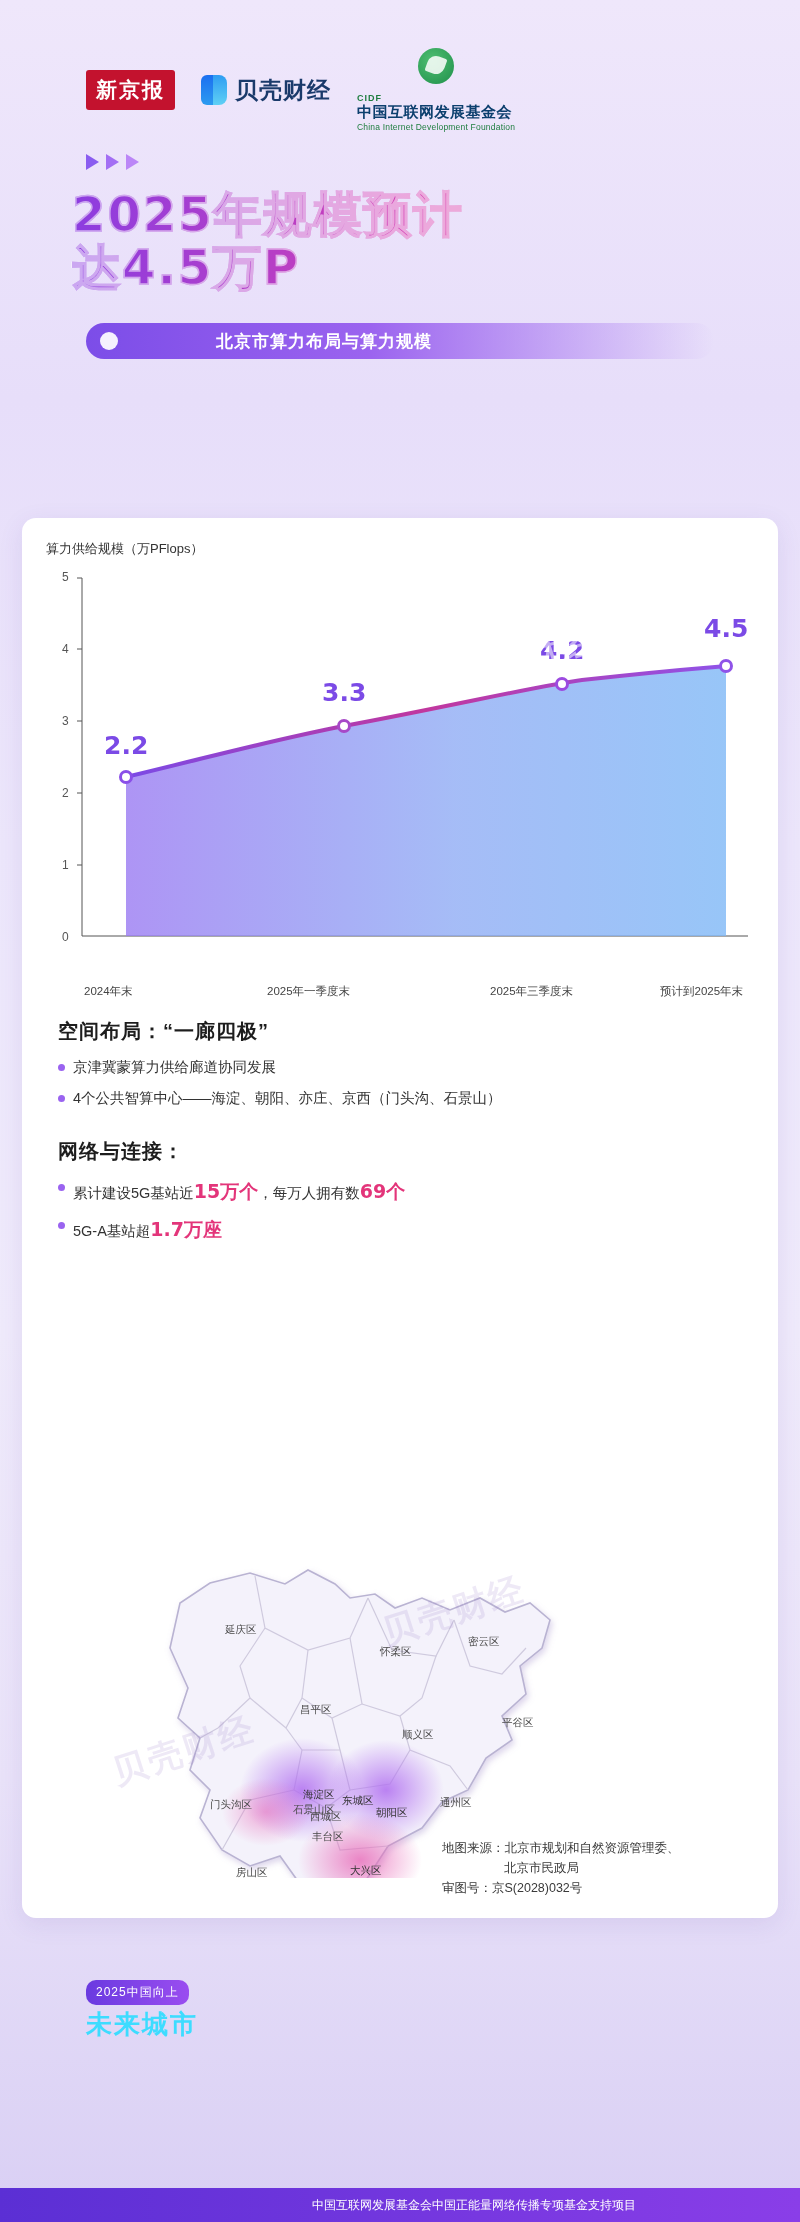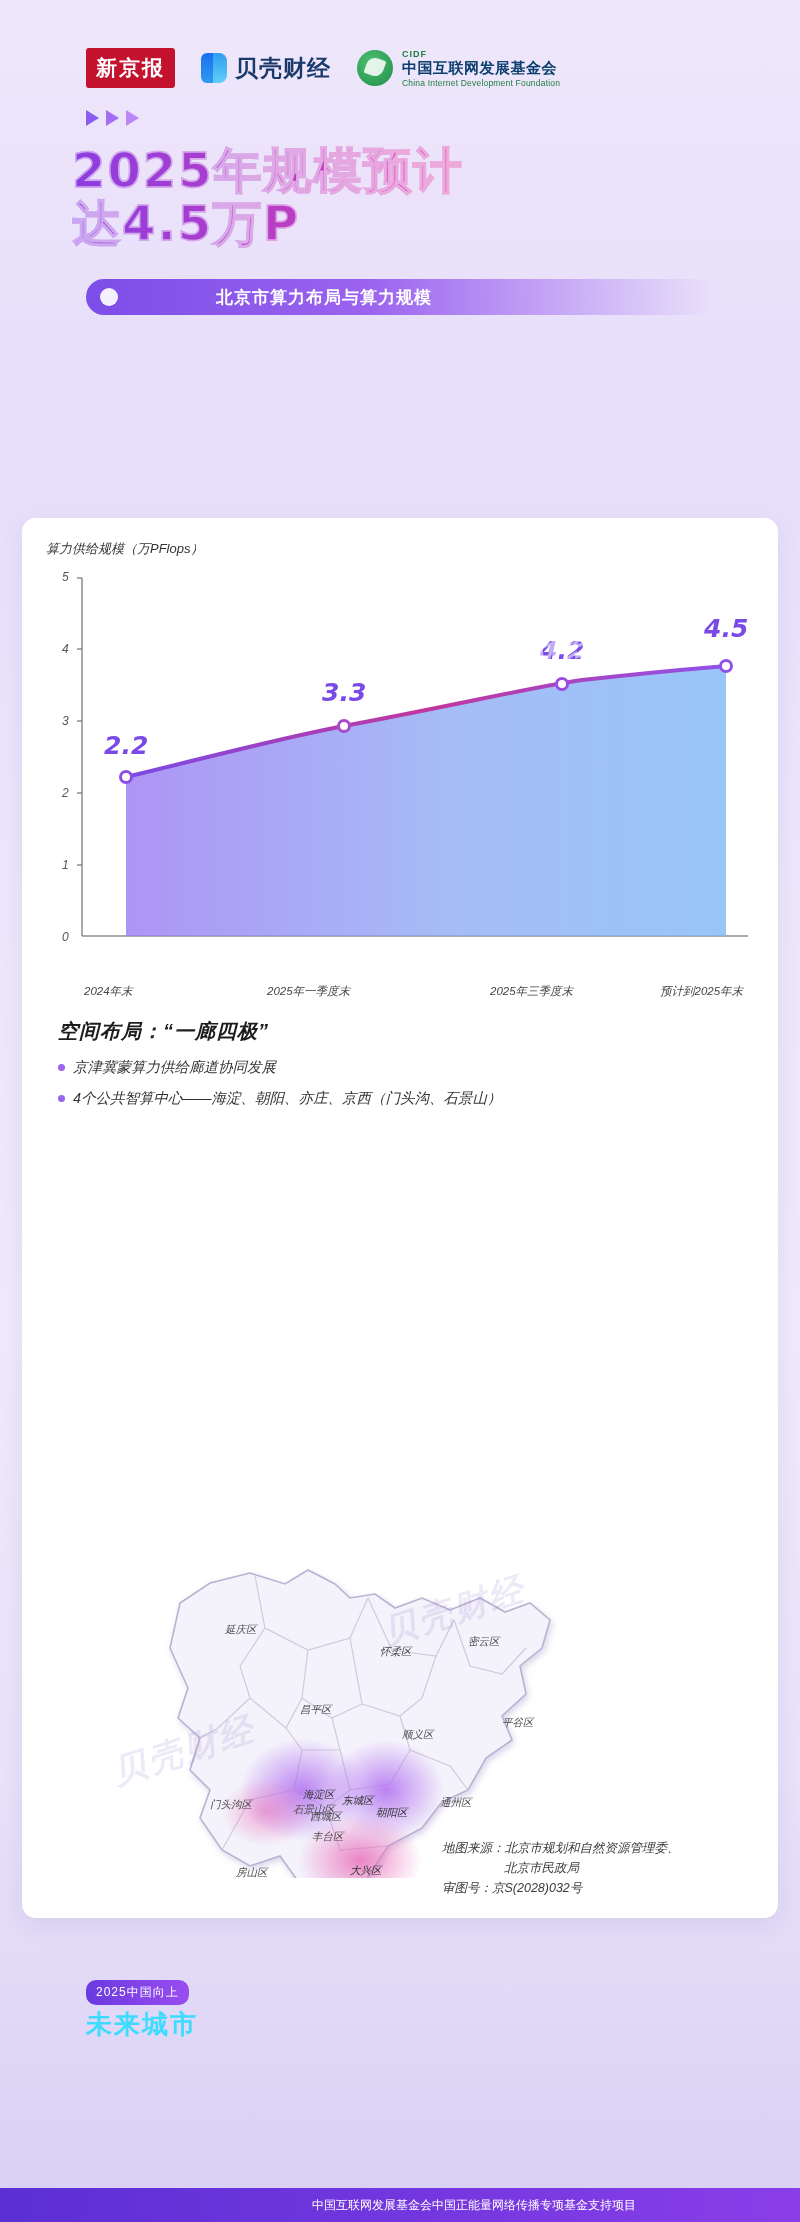--- a/index.html
+++ b/index.html
@@ -26,21 +26,21 @@
   .logo-bk .mark { width:26px; height:30px; position:relative; }
   .logo-bk .mark:before{
     content:""; position:absolute; left:0; top:0; width:12px; height:30px;
     background:linear-gradient(180deg,#1b6ff0,#2d9bf0); border-radius:6px 0 0 6px;
   }
   .logo-bk .mark:after{
     content:""; position:absolute; left:12px; top:0; width:14px; height:30px;
     background:linear-gradient(180deg,#2f9df2,#5fd0f5); border-radius:0 8px 8px 0;
   }
   .logo-bk .txt { font-size:23px; font-weight:bold; color:#1a3a6b; letter-spacing:1px; }
-  .logo-cidf { display:flex; align-items:center; gap:9px; }
+  .logo-cidf { display:flex; align-items:center; gap:9px;flex-direction:column; }
   .logo-cidf .leaf {
     width:36px; height:36px; border-radius:50%;
     background:radial-gradient(circle at 40% 35%, #4fbf72, #1f8f4a);
     position:relative;
   }
   .logo-cidf .leaf:after{
     content:""; position:absolute; left:9px; top:8px; width:18px; height:18px;
     background:#fff; border-radius:50% 10% 50% 10%;
     transform:rotate(20deg); opacity:.85;
   }
@@ -82,21 +82,21 @@
     background:linear-gradient(90deg,#7c4de8 0%, #9b63ef 45%, rgba(160,110,245,0) 100%);
     border-radius:18px; display:flex; align-items:center; gap:12px;
     padding-left:14px; box-sizing:border-box;
   }
   .pill .dot{ width:18px;height:18px;border-radius:50%;background:#fff;opacity:.92;}
   .pill .ptxt{ color:#fff; font-size:17px; font-weight:bold; letter-spacing:1px; margin-left:86px;}
 
   
   .card{
     position:absolute; left:22px; top:518px; width:756px; height:1400px;
-    background:#fff; border-radius:14px; box-shadow:0 6px 24px rgba(90,60,160,.10);font-style:italic;
+    background:#fff; border-radius:14px; box-shadow:0 6px 24px rgba(90,60,160,.10);
   }
 
   
   .chart-area{ position:absolute; left:0; top:0; width:756px; height:480px; }
   .y-caption{
     position:absolute; left:24px; top:22px; font-size:13px; color:#333;
   }
   .chart-svg{ position:absolute; left:0; top:40px; }
   .val-label{
     position:absolute; font-size:25px; font-weight:bold; color:#7b4ae6;
@@ -261,20 +261,35 @@
       <div class="bullet">
         <span class="bd"></span>
         <span class="btxt">京津冀蒙算力供给廊道协同发展</span>
       </div>
       <div class="bullet">
         <span class="bd"></span>
         <span class="btxt">4个公共智算中心——海淀、朝阳、亦庄、京西（门头沟、石景山）</span>
       </div>
     </div>
 
+    <div class="sec" style="top:620px;">
+      <h3>网络与连接：</h3>
+      <div class="bullet">
+        <span class="bd"></span>
+        <span class="btxt">
+          <span>累计建设5G基站近</span><span class="hl">15万个</span><span>，每万人拥有数</span><span class="hl">69个</span>
+        </span>
+      </div>
+      <div class="bullet">
+        <span class="bd"></span>
+        <span class="btxt">
+          <span>5G-A基站超</span><span class="hl">1.7万座</span>
+        </span>
+      </div>
+    </div>
 
     <div class="map-wrap">
       <svg width="700" height="480">
         <defs>
           <radialGradient id="glowA" cx="50%" cy="50%" r="50%">
             <stop offset="0%" stop-color="#b06ef0" stop-opacity="0.85"></stop>
             <stop offset="100%" stop-color="#b06ef0" stop-opacity="0"></stop>
           </radialGradient>
           <radialGradient id="glowB" cx="50%" cy="50%" r="50%">
             <stop offset="0%" stop-color="#e86ab8" stop-opacity="0.8"></stop>

